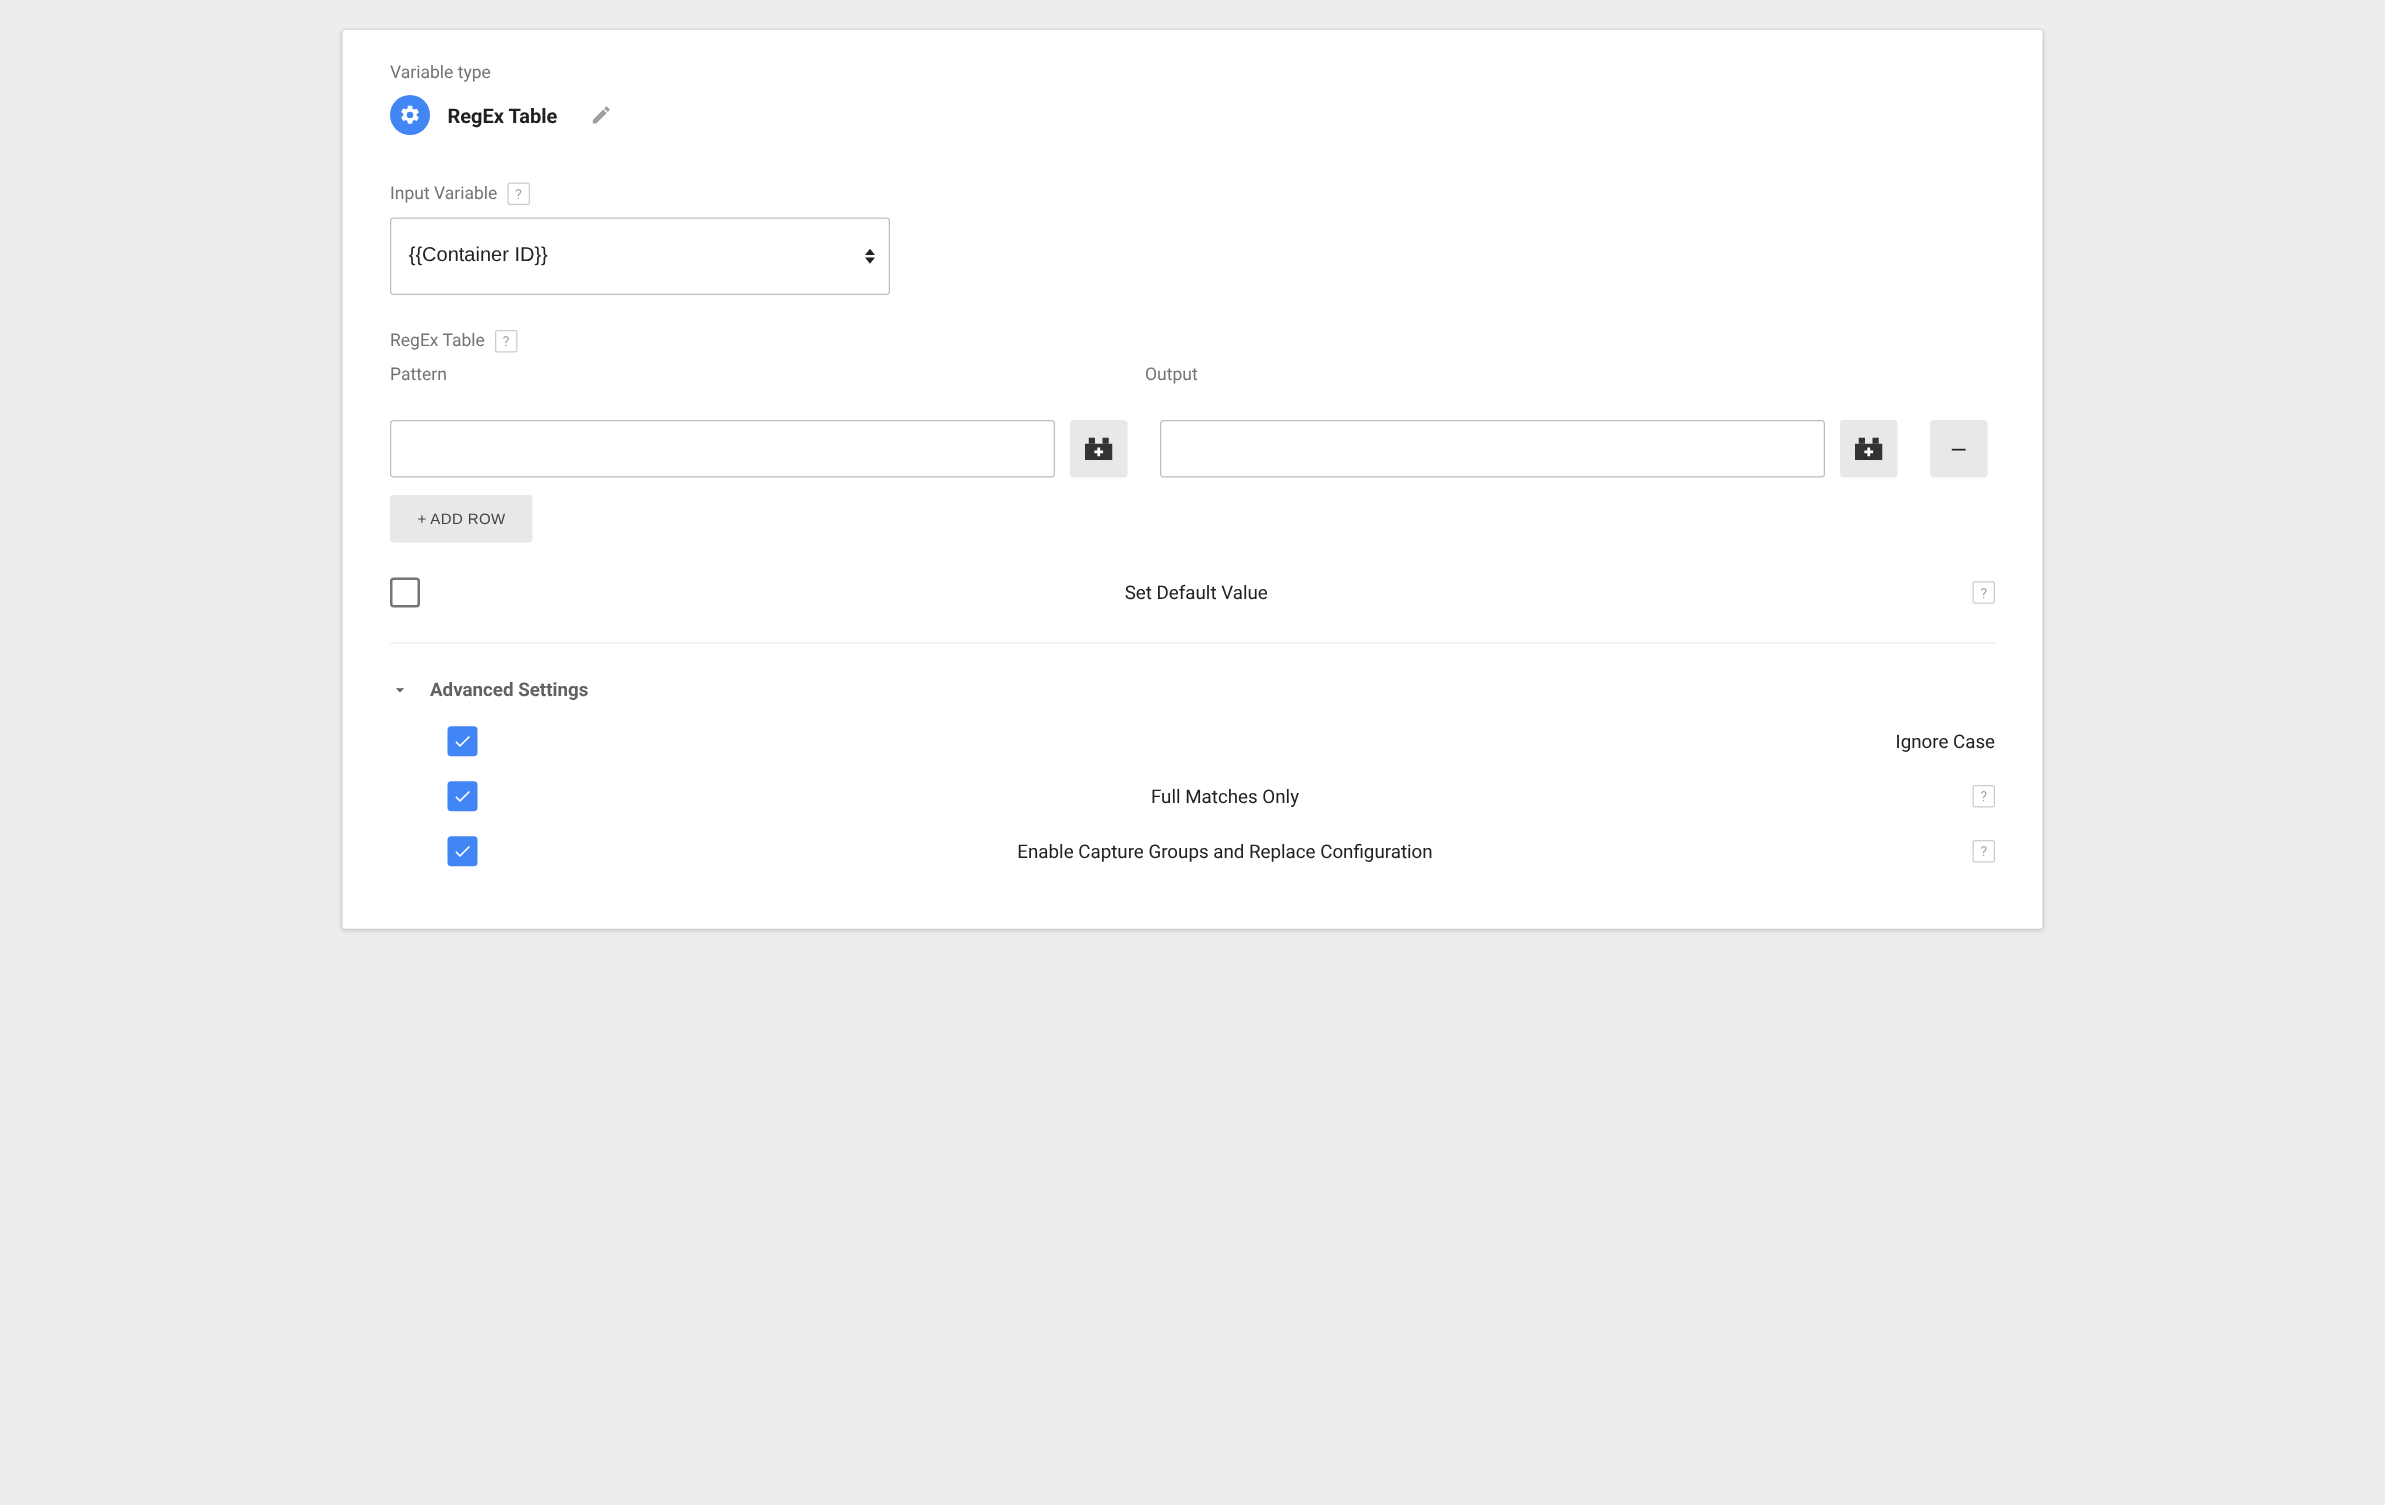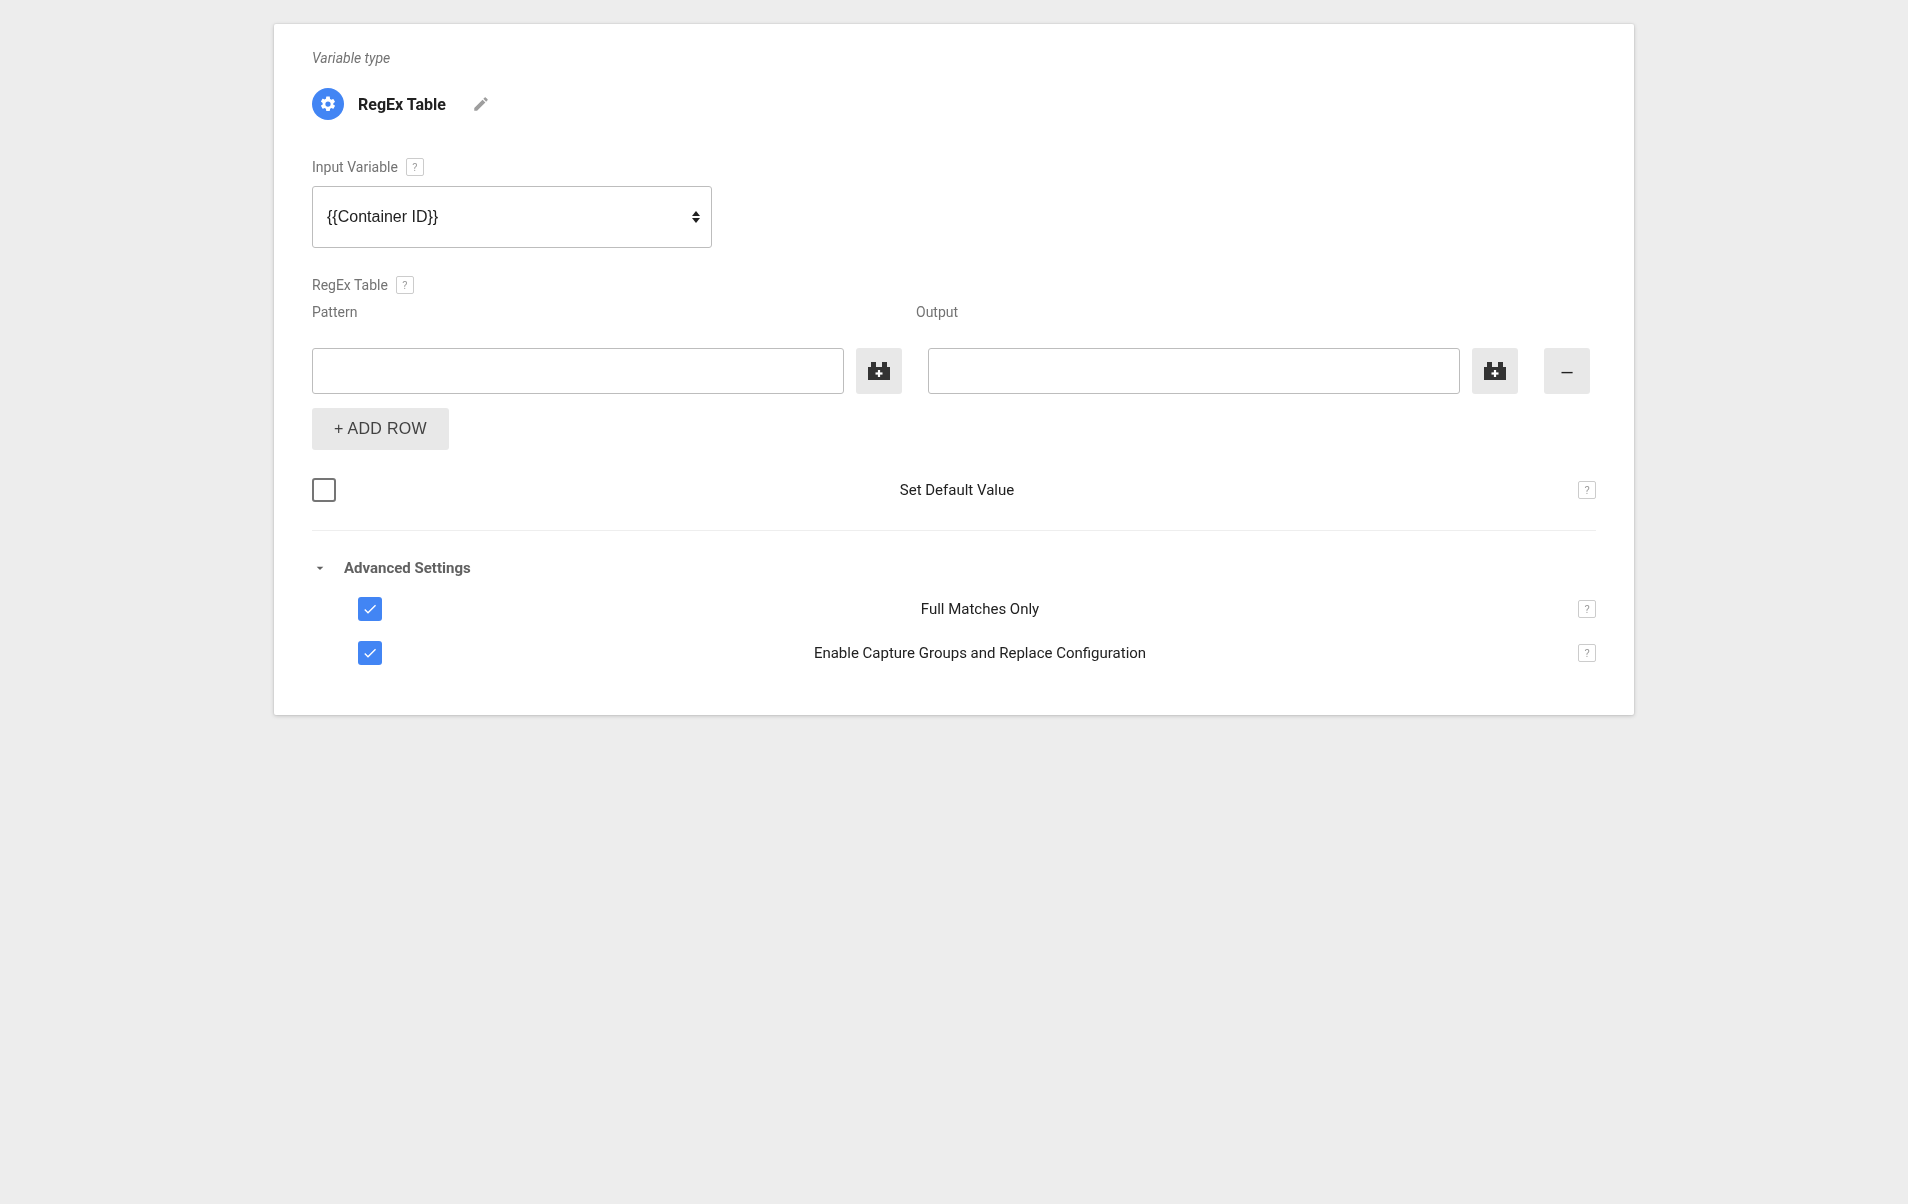--- a/index.html
+++ b/index.html
@@ -29,22 +29,21 @@
       font-size: 19px;
       font-weight: 400;
       color: #212121;
     }
     .panel-body {
       padding: 26px 38px 30px 38px;
     }
     .section-label {
       font-size: 14px;
       color: #737373;
-      margin-bottom: 22px;
-      font-style: italic;
+      margin-bottom: 10px;
     }
     .var-type-row {
       display: flex;
       align-items: center;
       gap: 14px;
       margin-bottom: 38px;
     }
     .var-type-icon {
       width: 32px;
       height: 32px;
@@ -179,21 +178,21 @@
       cursor: pointer;
       flex-shrink: 0;
       margin-left: 14px;
     }
     .add-row-button {
       display: inline-block;
       background: #e8e8e8;
       border: none;
       border-radius: 3px;
       padding: 12px 22px;
-      font-size: 16px;
+      font-size: 12px;
       font-weight: 500;
       color: #424242;
       letter-spacing: 0.3px;
       cursor: pointer;
       margin-bottom: 28px;
     }
     .checkbox-row {
       display: flex;
       align-items: center;
       gap: 16px;
@@ -338,37 +337,45 @@
       <span class="chevron">
         <svg width="16" height="16" viewBox="0 0 24 24" fill="currentColor">
           <path d="M7 10l5 5 5-5z"></path>
         </svg>
       </span>
       <span class="advanced-title">Advanced Settings</span>
     </div>
 
     <div class="advanced-body">
 
-
       <div class="checkbox-row">
         <div class="checkbox-checked">
           <svg width="16" height="16" viewBox="0 0 24 24" fill="white">
             <path d="M9 16.17 4.83 12l-1.42 1.41L9 19 21 7l-1.41-1.41z"></path>
           </svg>
         </div>
-        <span class="checkbox-label">Full Matches Only</span>
-        <span class="help-badge">?</span>
+        <span class="checkbox-label">Ignore Case</span>
       </div>
 
       <div class="checkbox-row">
         <div class="checkbox-checked">
           <svg width="16" height="16" viewBox="0 0 24 24" fill="white">
             <path d="M9 16.17 4.83 12l-1.42 1.41L9 19 21 7l-1.41-1.41z"></path>
           </svg>
         </div>
+        <span class="checkbox-label">Full Matches Only</span>
+        <span class="help-badge">?</span>
+      </div>
+
+      <div class="checkbox-row">
+        <div class="checkbox-checked">
+          <svg width="16" height="16" viewBox="0 0 24 24" fill="white">
+            <path d="M9 16.17 4.83 12l-1.42 1.41L9 19 21 7l-1.41-1.41z"></path>
+          </svg>
+        </div>
         <span class="checkbox-label">Enable Capture Groups and Replace Configuration</span>
         <span class="help-badge">?</span>
       </div>
 
     </div>
 
   </div>
 </div>
 
 </body></html>

